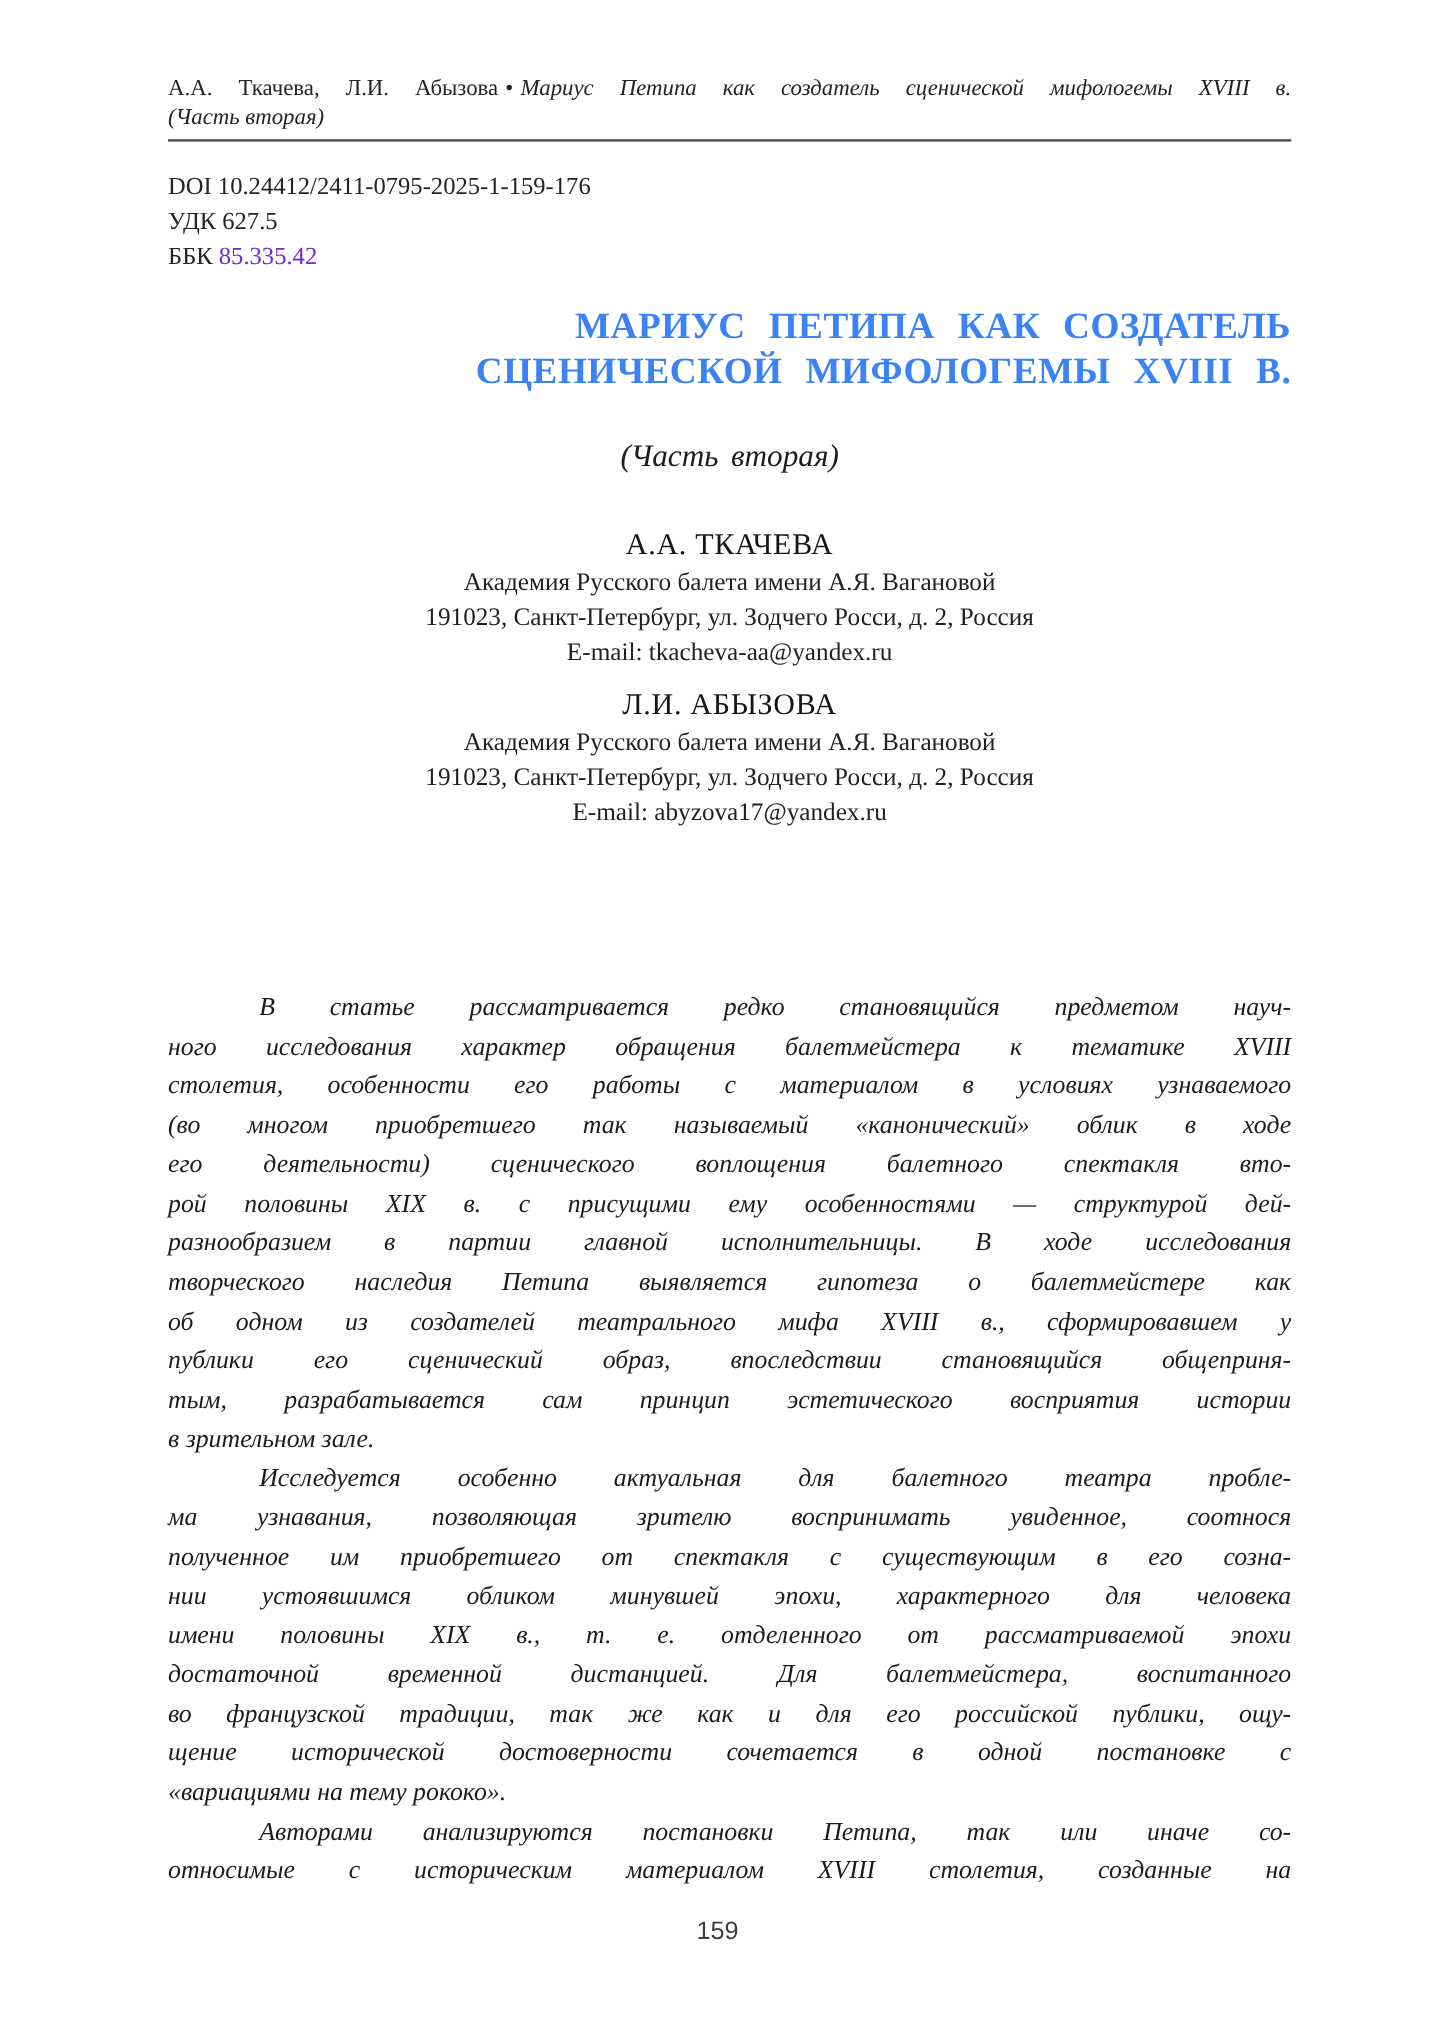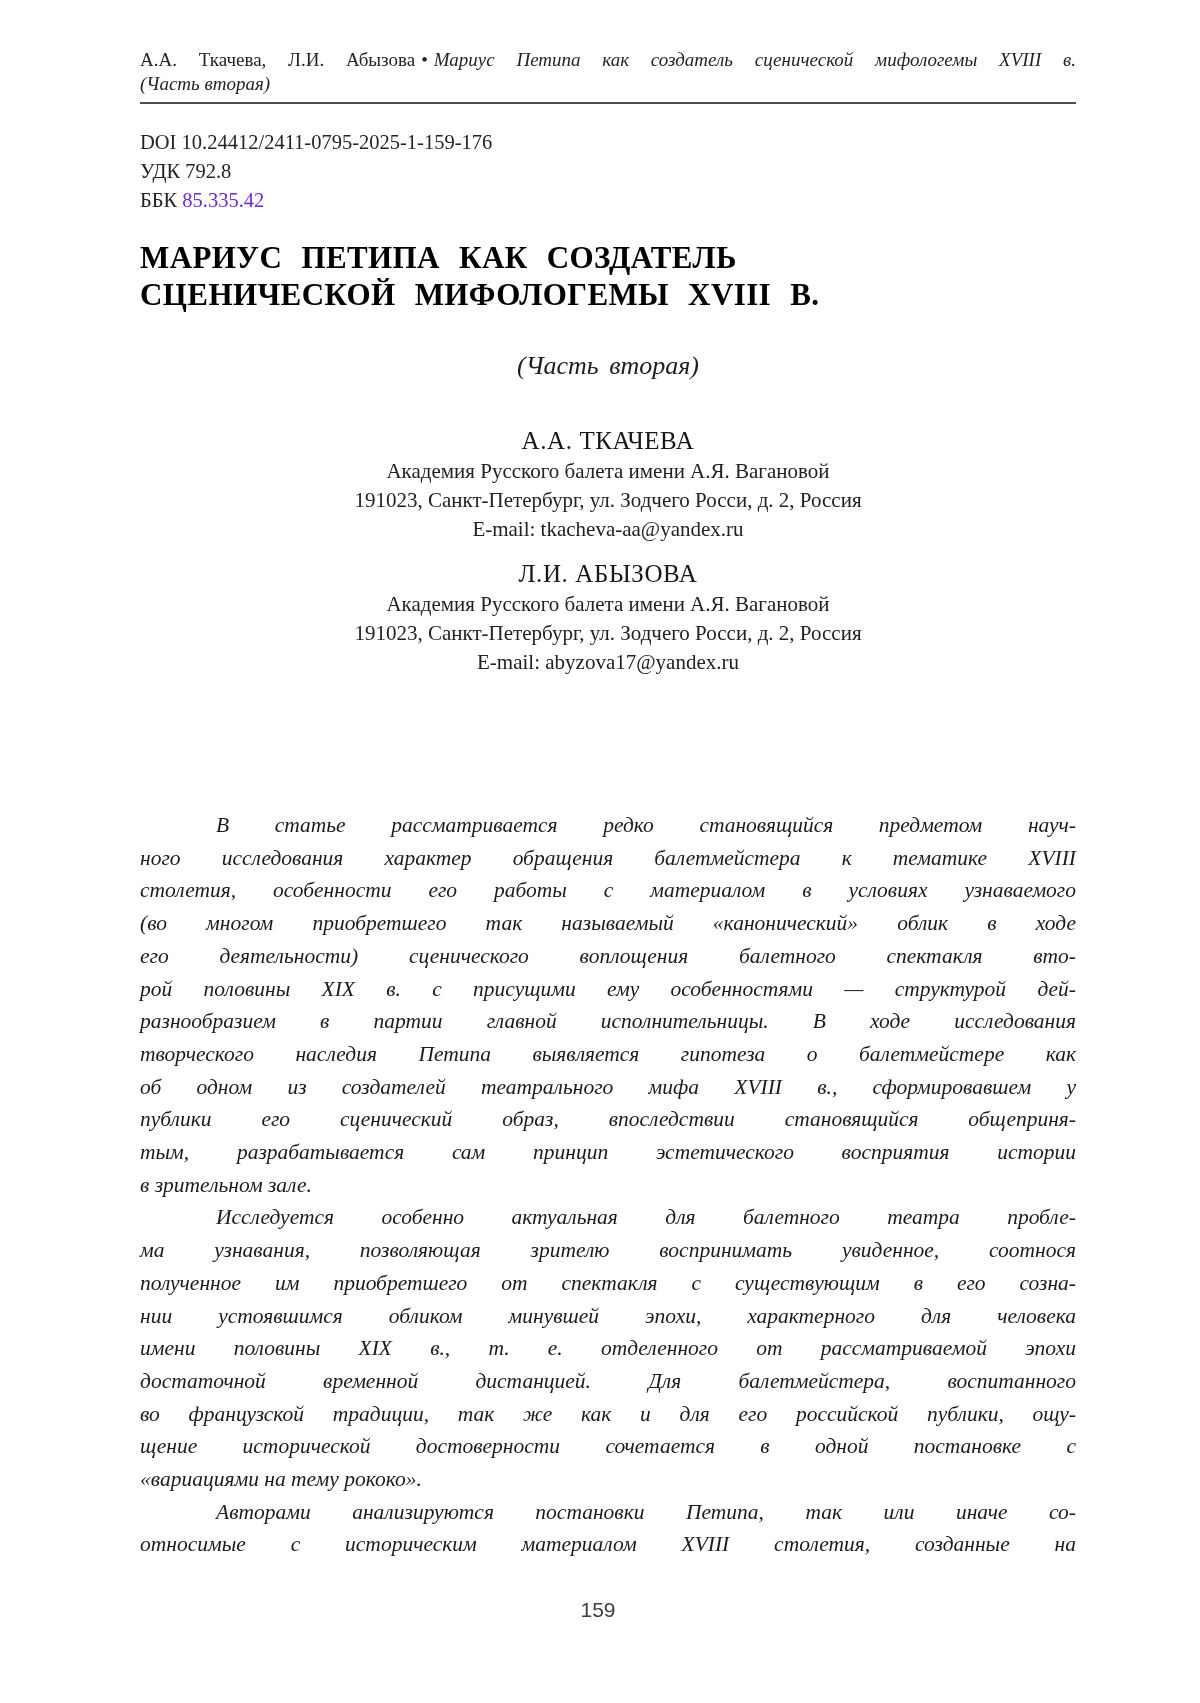--- a/index.html
+++ b/index.html
@@ -5,21 +5,21 @@
   html, body {
     margin: 0;
     padding: 0;
     background: #ffffff;
   }
   .page {
     position: relative;
     width: 1200px;
     height: 1703px;
     box-sizing: border-box;
-    padding: 48px 124px 0 140px;
+    padding: 62px 124px 0 140px;
     background: #ffffff;
     font-family: "Liberation Serif", "DejaVu Serif", serif;
     color: #1d1d1d;
     overflow: hidden;
   }
 
   
   .running-head {
     font-size: 19px;
     line-height: 24px;
@@ -42,27 +42,27 @@
     margin-top: 24px;
     font-size: 20.5px;
     line-height: 29px;
     color: #242424;
   }
   .meta .muted { color: #6d28d9; margin-top: 48px; }
 
   
   .article-title {
     margin: 24px 0 0 0;
-    text-align: left;
+    text-align: right;
     font-size: 31px;
     line-height: 37px;
     font-weight: bold;
     letter-spacing: 0.4px;
     word-spacing: 11px;
-    color: #000000;
+    color: #3b82f6;
   }
   .article-subtitle {
     margin-top: 38px;
     text-align: center;
     font-style: italic;
     font-size: 26px;
     line-height: 30px;
     word-spacing: 4px;
     color: #1d1d1d;
   }
@@ -118,21 +118,21 @@
   <header class="running-head">
     <div class="rh-line1">
       <span>А.А. Ткачева, Л.И. Абызова</span><span class="rh-sep">•</span><span class="rh-italic">Мариус Петипа как создатель сценической мифологемы XVIII в.</span>
     </div>
     <div class="rh-italic">(Часть вторая)</div>
   </header>
   <hr class="head-rule">
 
   <section class="meta">
     <div>DOI 10.24412/2411-0795-2025-1-159-176</div>
-    <div>УДК 792.8</div>
+    <div>УДК 627.5</div>
     <div><span>ББК</span> <span class="muted">85.335.42</span></div>
   </section>
 
   <h1 class="article-title">
     <span>МАРИУС ПЕТИПА КАК СОЗДАТЕЛЬ</span><br>
     <span>СЦЕНИЧЕСКОЙ МИФОЛОГЕМЫ XVIII В.</span>
   </h1>
   <div class="article-subtitle">(Часть вторая)</div>
 
   <section class="authors">

